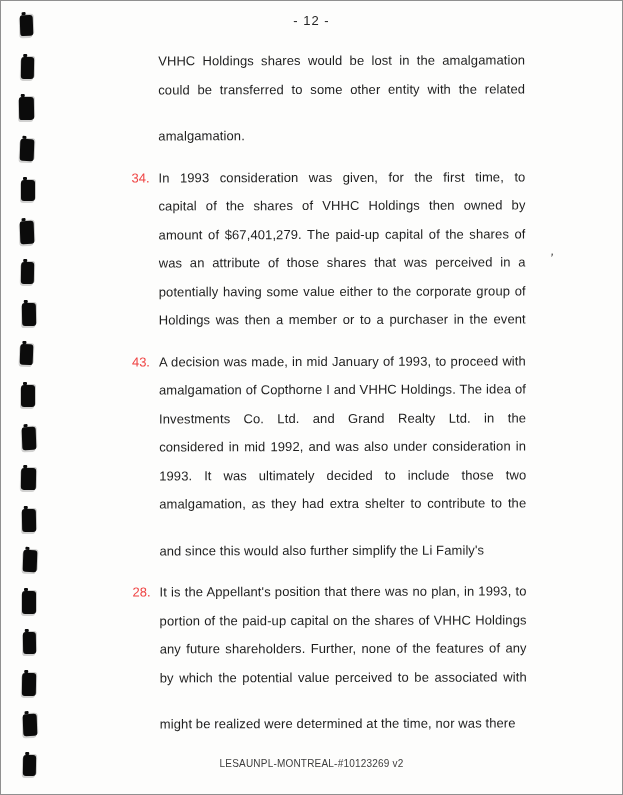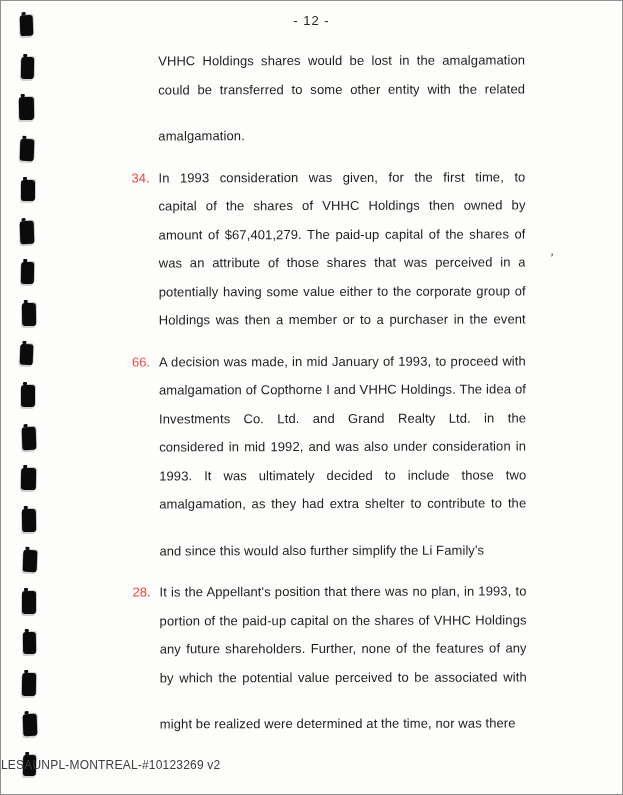--- a/index.html
+++ b/index.html
@@ -78,21 +78,22 @@
     position: absolute;
     font-size: 13px;
     color: #2a2a2a;
     transform: rotate(12deg);
   }
   
   .page-footer {
     position: absolute;
     top: 757px; left: 0;
     width: 100%;
-    font-size: 12px;
+    text-align: center;
+    font-size: 10px;
     letter-spacing: 0.2px;
     color: #3d3d3d;
   }
 </style>
 </head>
 <body>
 
 <div class="page">
 
   <div class="binding-marks">
@@ -133,21 +134,21 @@
         <div class="para-body">
           <div class="line">In 1993 consideration was given, for the first time, to preserving the paid-up</div>
           <div class="line">capital of the shares of VHHC Holdings then owned by Copthorne I in the</div>
           <div class="line">amount of $67,401,279. The paid-up capital of the shares of VHHC Holdings</div>
           <div class="line">was an attribute of those shares that was perceived in a general sense as</div>
           <div class="line">potentially having some value either to the corporate group of which VHHC</div>
           <div class="line">Holdings was then a member or to a purchaser in the event that the shares of</div>
         </div>
       </div>
       <div class="paragraph">
-        <div class="para-number">66.</div>
+        <div class="para-number">43.</div>
         <div class="para-body">
           <div class="line">A decision was made, in mid January of 1993, to proceed with the</div>
           <div class="line">amalgamation of Copthorne I and VHHC Holdings. The idea of including Li's</div>
           <div class="line">Investments Co. Ltd. and Grand Realty Ltd. in the amalgamation had been</div>
           <div class="line">considered in mid 1992, and was also under consideration in mid January of</div>
           <div class="line">1993.  It was ultimately decided to include those two companies in the</div>
           <div class="line">amalgamation, as they had extra shelter to contribute to the amalgamated entity</div>
           <div class="line last">and since this would also further simplify the Li Family's Canadian holdings.</div>
         </div>
       </div>

